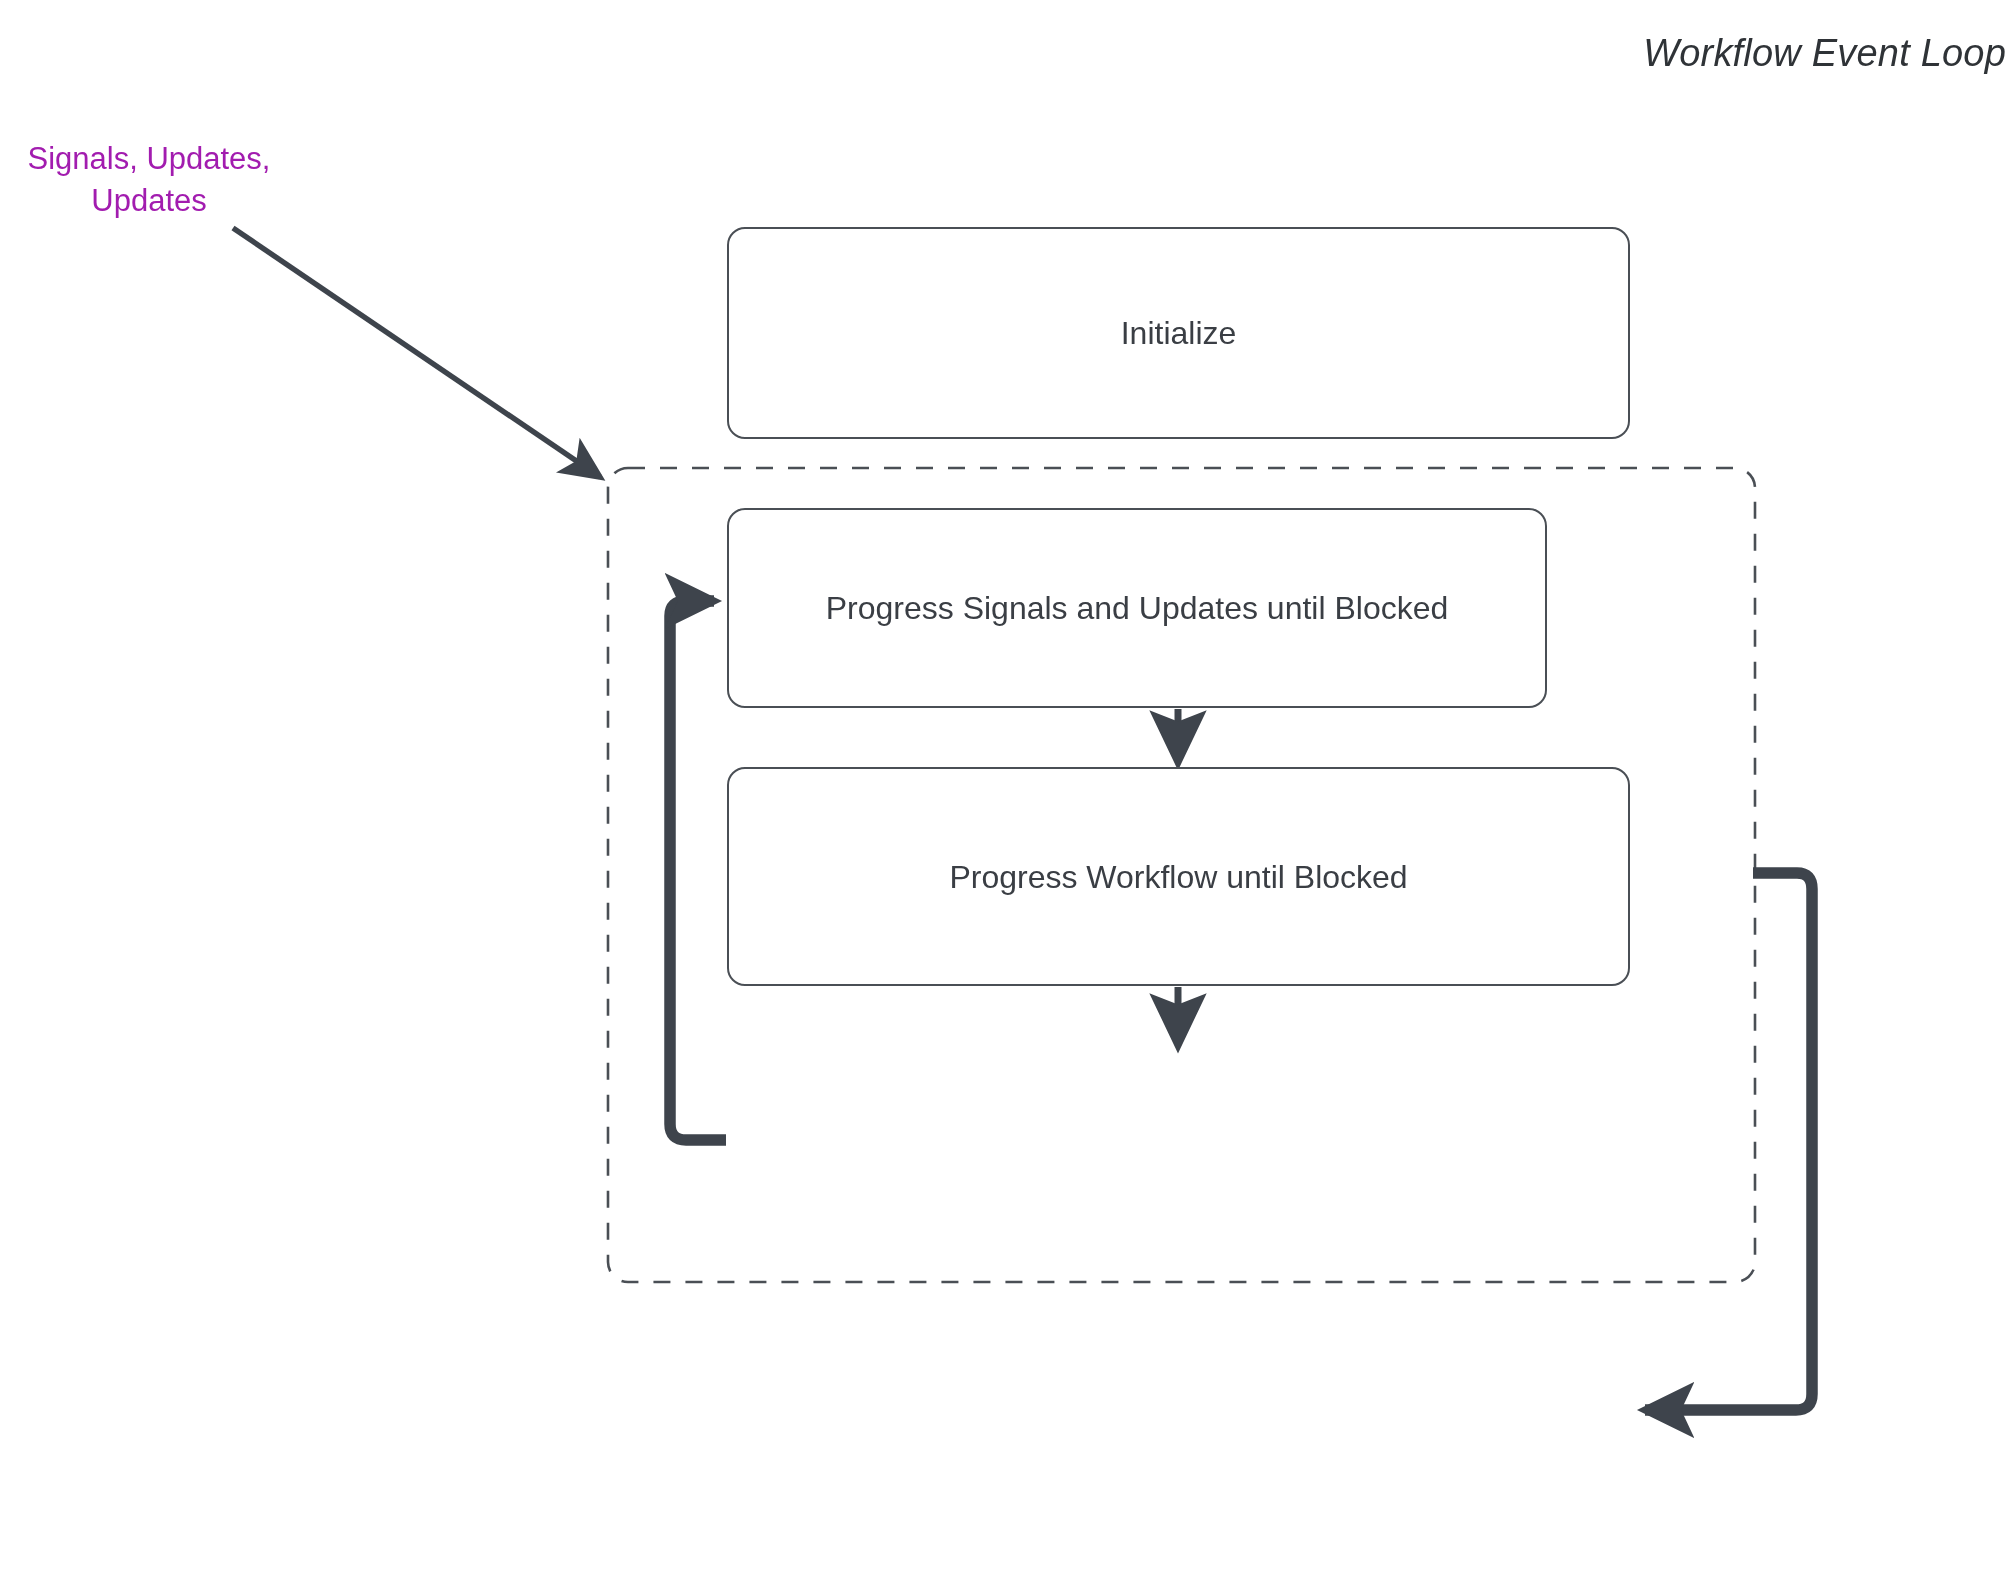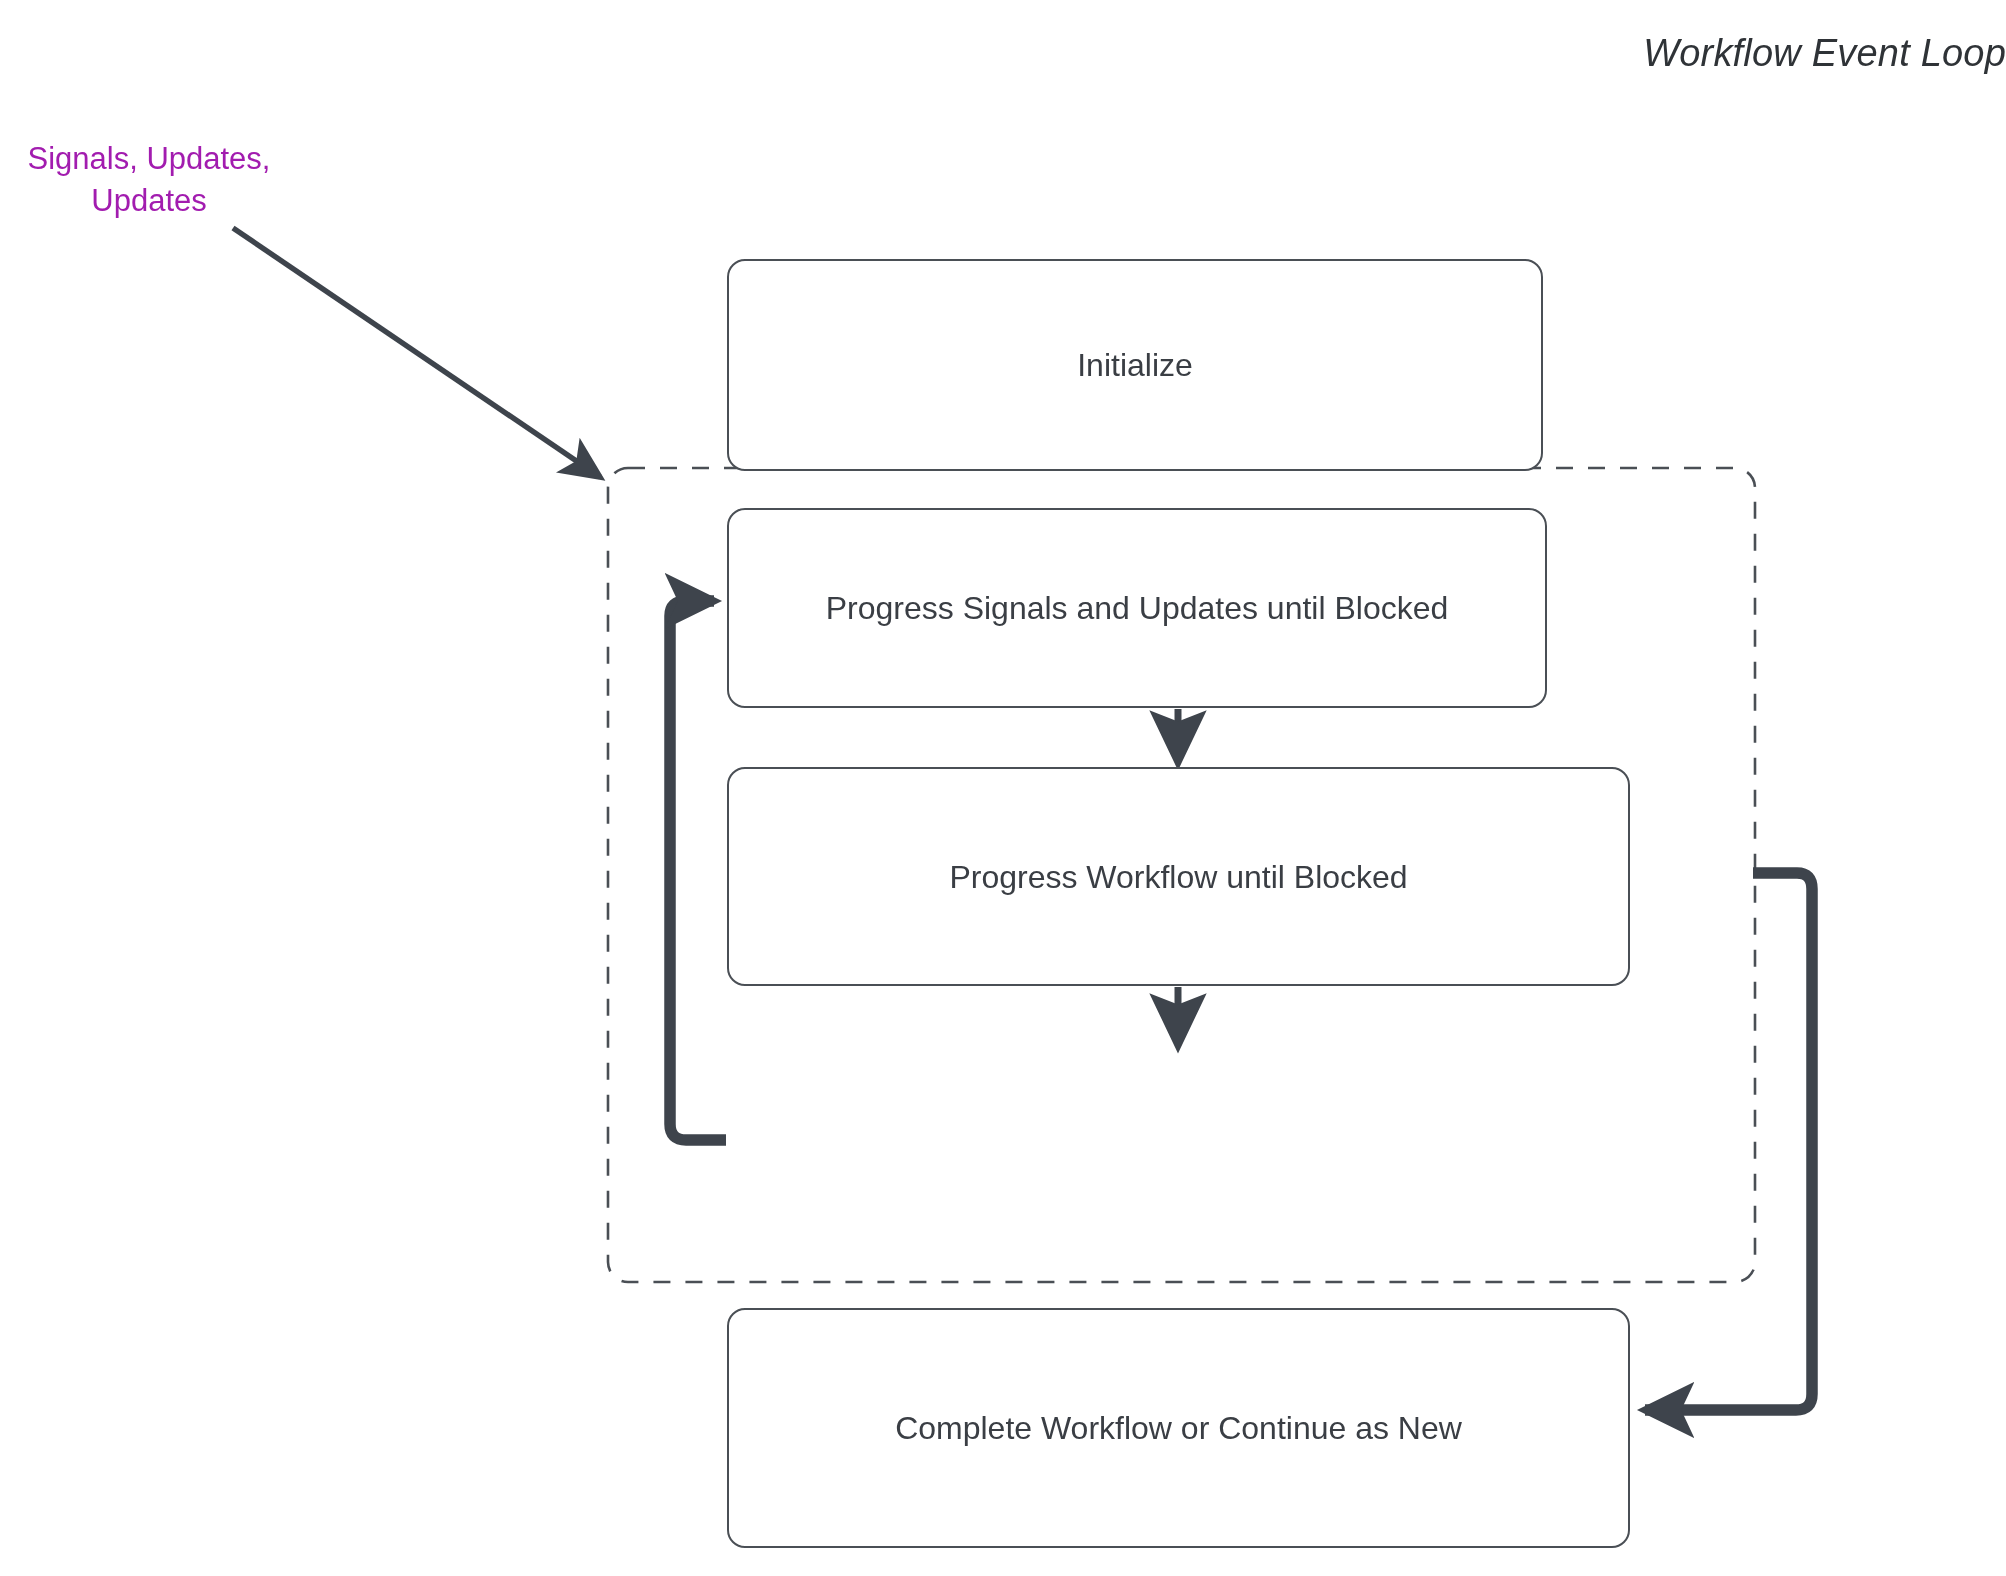--- a/index.html
+++ b/index.html
@@ -55,21 +55,21 @@
     align-items: center;
     justify-content: center;
   }
   .node-label {
     font-size: 32px;
     color: #3a3e44;
     text-align: center;
     padding: 0 18px;
     line-height: 1.25;
   }
-  .node-initialize { left: 727px; top: 227px; width: 816px; height: 212px; margin-top: 32px; }
+  .node-initialize { left: 727px; top: 227px; width: 903px; height: 212px; }
   .node-progress-signals { left: 727px; top: 508px; width: 820px; height: 200px; }
   .node-progress-workflow { left: 727px; top: 767px; width: 903px; height: 219px; }
   .node-execute-queries { left: 727px; top: 1050px; width: 903px; height: 212px; }
   .node-complete-workflow { left: 727px; top: 1308px; width: 903px; height: 240px; }
   .loop-group-hit {
     position: absolute;
     left: 608px; top: 468px;
     width: 1147px; height: 814px;
   }
 </style>
@@ -119,17 +119,14 @@
 
   <div class="node node-progress-signals">
     <span class="node-label">Progress Signals and Updates until Blocked</span>
   </div>
 
   <div class="node node-progress-workflow">
     <span class="node-label">Progress Workflow until Blocked</span>
   </div>
 
 
-  <div class="node node-complete-workflow">
-    <span class="node-label">Complete Workflow or Continue as New</span>
-  </div>
 
 </div>
 
 </body></html>

